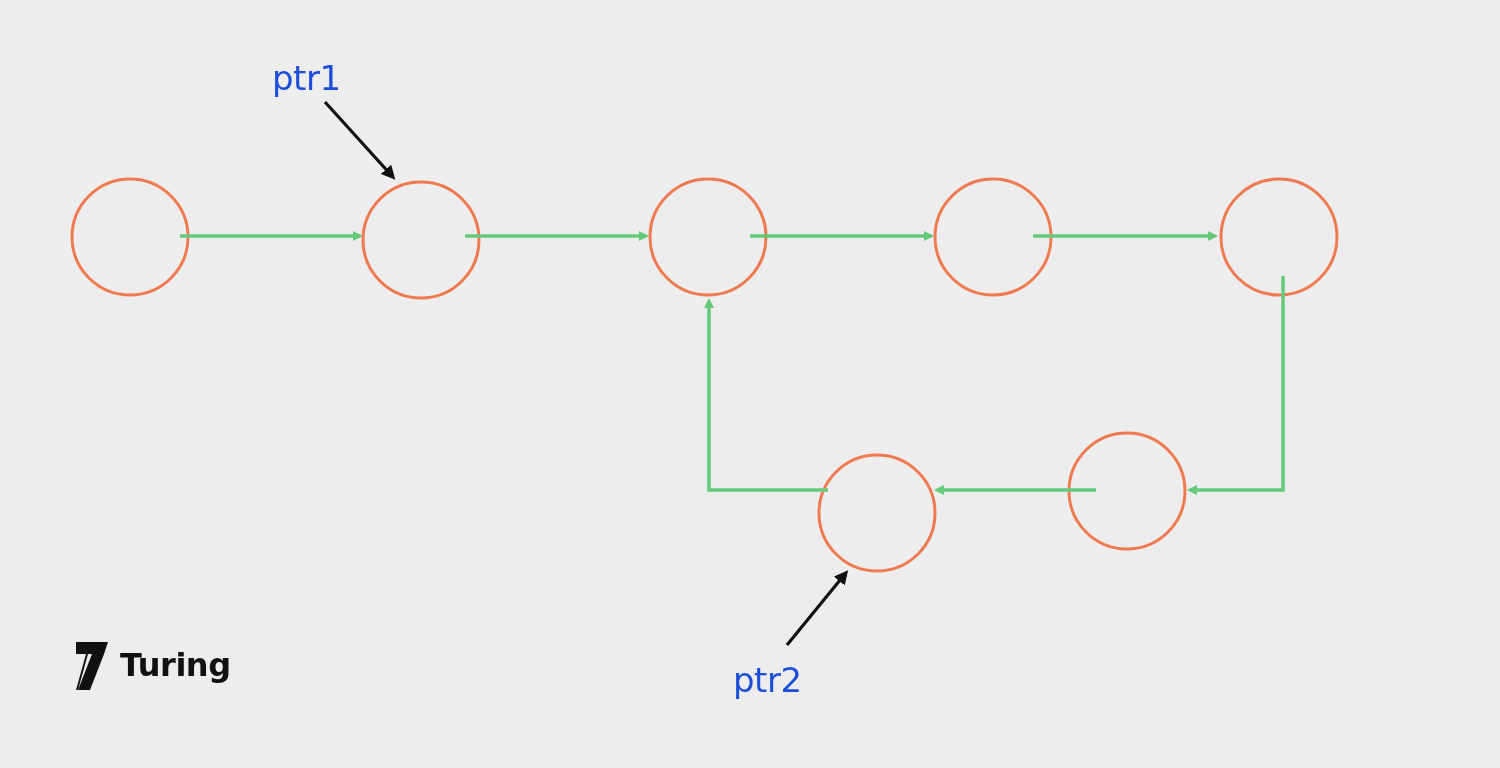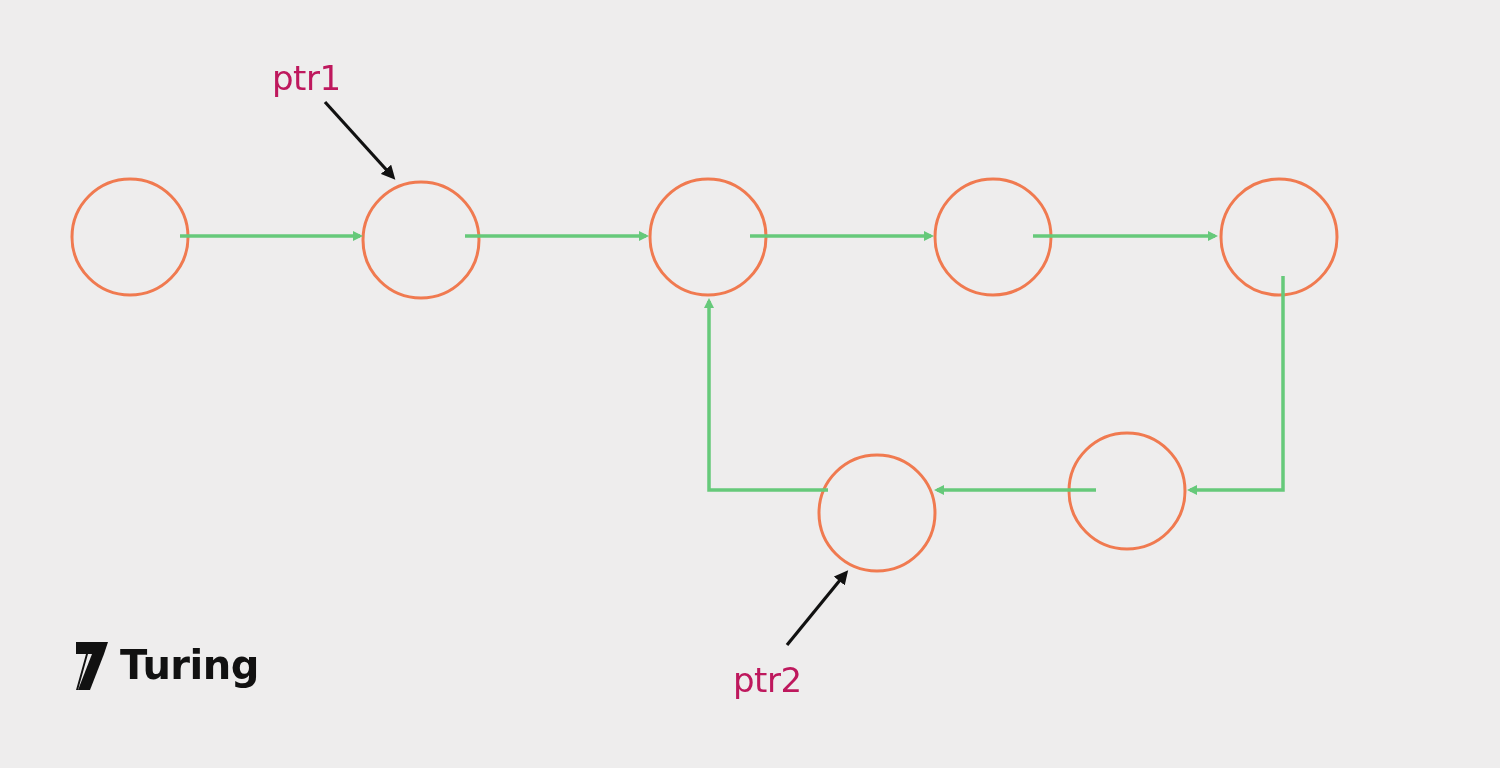--- a/index.html
+++ b/index.html
@@ -7,28 +7,28 @@
     width: 1500px; height: 768px; overflow: hidden;
     background: #eeeded;
     font-family: "Liberation Sans", "DejaVu Sans", sans-serif;
     position: relative;
   }
   #diagram { position: absolute; left: 0; top: 0; }
   .node { fill: none; stroke: #f07a50; stroke-width: 3; }
   .edge { fill: none; stroke: #66c97a; stroke-width: 3.5; stroke-linecap: butt; }
   .pointer-line { stroke: #111111; stroke-width: 3.2; fill: none; }
   .ptr-label {
-    position: absolute; color: #be185d;
+    position: absolute; color: #1d4ed8;
     font-family: "DejaVu Sans", sans-serif; font-size: 34px; letter-spacing: -0.5px;
   }
   .logo {
     position: absolute; left: 74px; top: 640px; display: flex; align-items: center;
   }
   .logo-text {
-    font-family: "DejaVu Sans", sans-serif; font-weight: bold; font-size: 40px;
+    font-family: "DejaVu Sans", sans-serif; font-weight: bold; font-size: 32px;
     color: #111111; margin-left: 12px; letter-spacing: -0.5px;
   }
 </style>
 </head>
 <body>
 
 <svg id="diagram" width="1500" height="768" viewBox="0 0 1500 768" xmlns="http://www.w3.org/2000/svg">
   <defs>
     <marker id="greenHead" markerWidth="10" markerHeight="10" refX="7" refY="5" orient="auto" markerUnits="userSpaceOnUse" viewBox="0 0 10 10">
       <path d="M0,0 L10,5 L0,10 Z" fill="#66c97a"></path>

